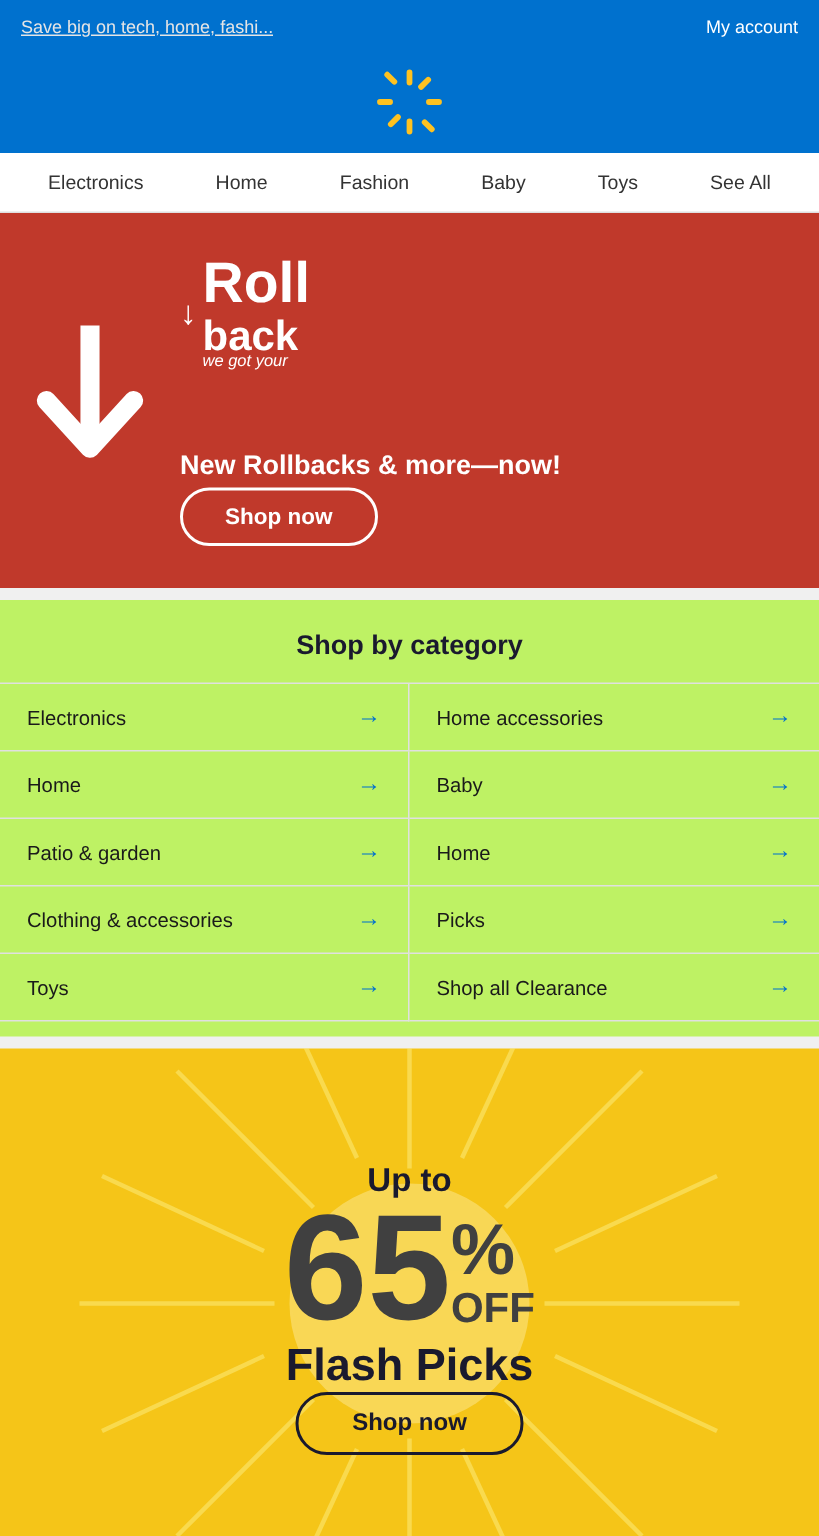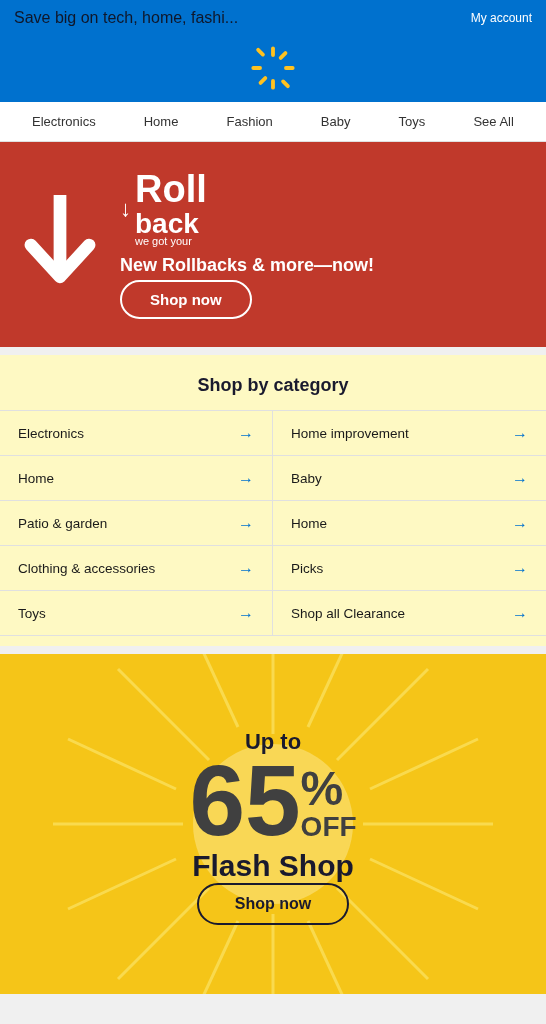--- a/index.html
+++ b/index.html
@@ -9,26 +9,27 @@
     
     .top-bar {
       background: #0071ce;
       display: flex;
       justify-content: space-between;
       align-items: center;
       padding: 4px 14px;
       height: 36px;
     }
     .top-bar-text {
-      font-size: 16px;
-      color: #0f172a;
+      font-size: 12px;
+      color: #e5e5e5;
       white-space: nowrap;
       overflow: hidden;
       text-overflow: ellipsis;
       max-width: 60%;
+      text-decoration: underline;
     }
     .top-bar-account {
       font-size: 12px;
       color: white;
       text-align: right;
     }
     
     .logo-bar {
       background: #0071ce;
       display: flex;
@@ -103,41 +104,42 @@
     .rollback-text .we-got-your {
       font-size: 11px;
       display: block;
       line-height: 1;
     }
     .hero-headline {
       color: white;
       font-size: 18px;
       font-weight: 700;
       margin-bottom: 4px;
+      margin-top: 45px;
     }
     .hero-subtext {
       color: white;
       font-size: 14px;
       margin-bottom: 16px;
     }
     .shop-now-btn {
       background: transparent;
       border: 2.5px solid white;
       border-radius: 24px;
       color: white;
       font-size: 15px;
       font-weight: 700;
       padding: 9px 28px;
       cursor: pointer;
       width: fit-content;
     }
 
     
     .category-section {
-      background: #fef9c3;
+      background: #bef264;
       padding: 20px 0 10px;
       margin-top: 8px;
     }
     .category-title {
       text-align: center;
       font-size: 18px;
       font-weight: 800;
       color: #1a1a2e;
       margin-bottom: 14px;
     }
@@ -305,38 +307,38 @@
     </svg>
   </div>
   <div class="hero-content">
     <div class="rollback-title">
       <span class="rollback-arrow-icon">↓</span>
       <div class="rollback-text">
         <div class="rollback-logo-row">
           <span class="roll" style="font-size:38px;font-weight:900;color:white;">Roll</span>
           <span style="font-size:28px;font-weight:900;color:white;">back</span>
         </div>
-        <span class="we-got-your" style="color:white;font-size:11px;margin-top:-4px;display:block;">we got your</span>
+        <span class="we-got-your" style="color:white;font-size:11px;margin-top:-4px;display:block;font-style:italic;">we got your</span>
       </div>
     </div>
     <div class="hero-headline">New Rollbacks &amp; more—now!</div>
     <button class="shop-now-btn">Shop now</button>
   </div>
 </div>
 
 <div class="category-section">
   <div class="category-title">Shop by category</div>
   <div class="category-grid">
 
     <div class="category-item">
       <span class="category-item-label">Electronics</span>
       <span class="category-arrow">→</span>
     </div>
     <div class="category-item">
-      <span class="category-item-label">Home improvement</span>
+      <span class="category-item-label">Home accessories</span>
       <span class="category-arrow">→</span>
     </div>
 
     <div class="category-item">
       <span class="category-item-label">Home</span>
       <span class="category-arrow">→</span>
     </div>
     <div class="category-item">
       <span class="category-item-label">Baby</span>
       <span class="category-arrow">→</span>
@@ -402,16 +404,16 @@
 
   <div class="flash-content">
     <div class="flash-up-to">Up to</div>
     <div class="flash-percent">
       <span class="num">65</span>
       <div class="pct-off">
         <span class="pct">%</span>
         <span class="off">OFF</span>
       </div>
     </div>
-    <div class="flash-picks-label">Flash Shop</div>
+    <div class="flash-picks-label">Flash Picks</div>
     <button class="flash-shop-btn">Shop now</button>
   </div>
 </div>
 
 </body></html>

